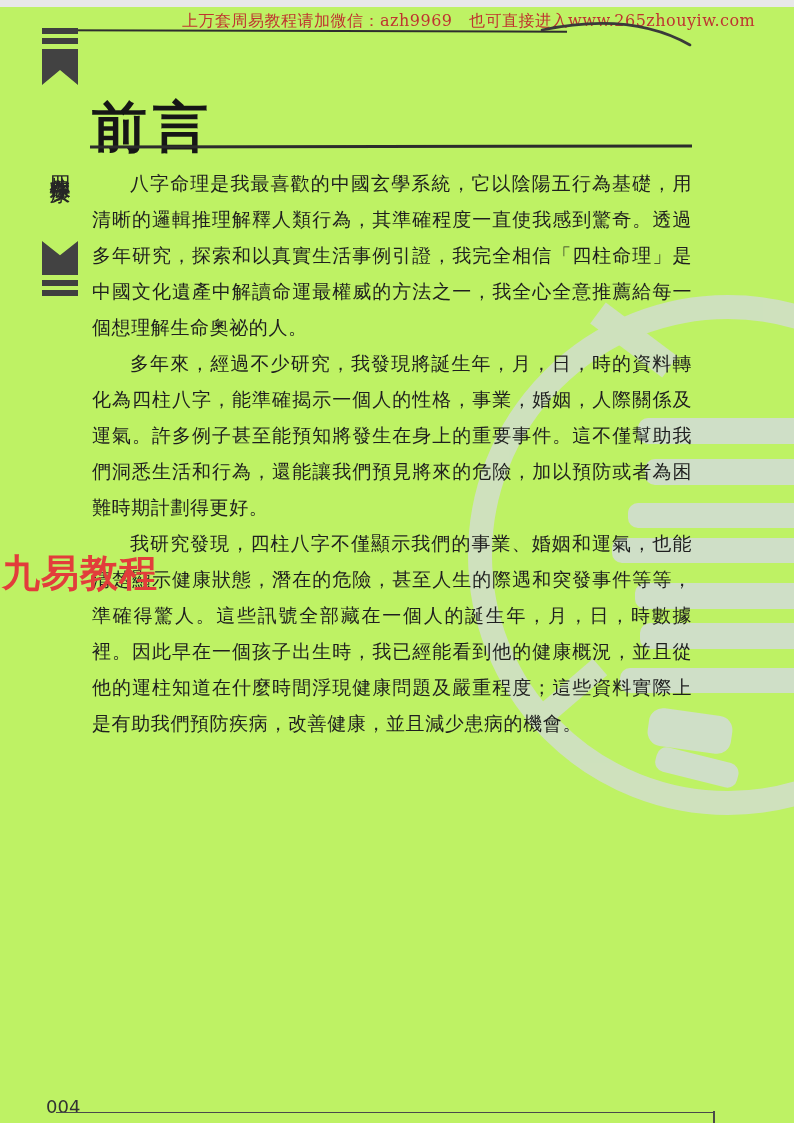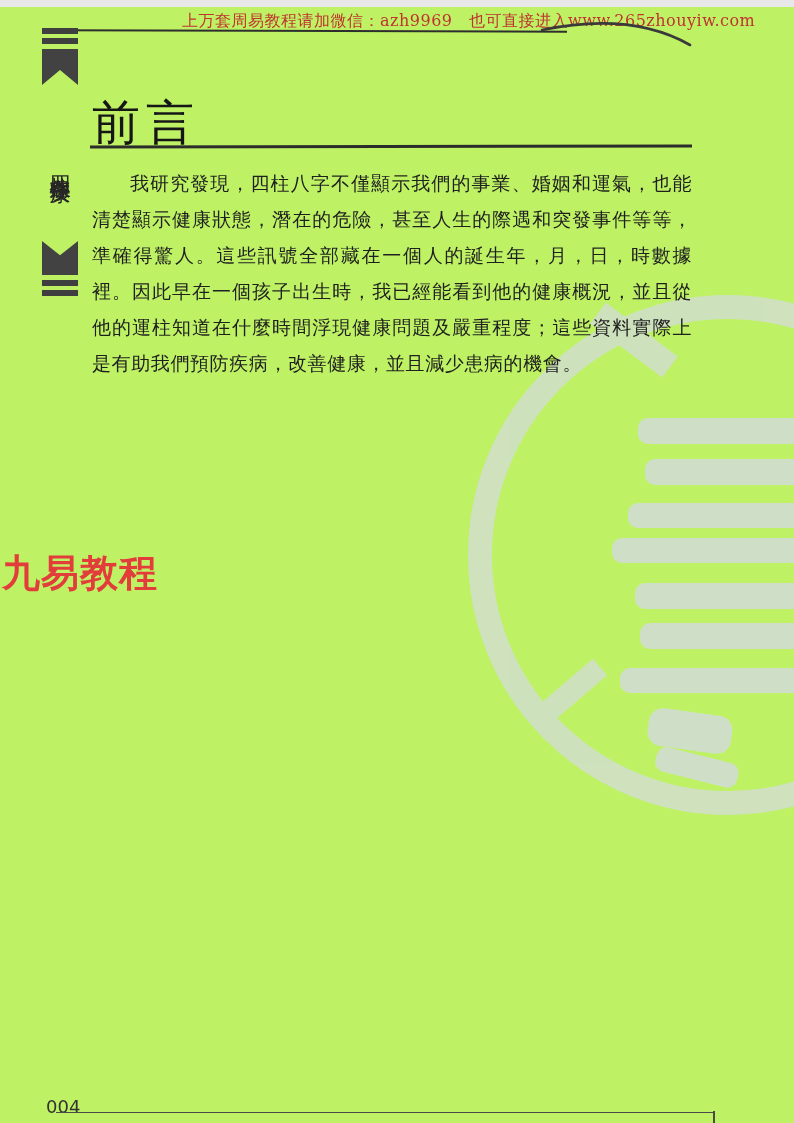--- a/index.html
+++ b/index.html
@@ -46,21 +46,21 @@
   .flag-up{
     position:absolute;left:0;top:214px;width:36px;height:34px;background:#424242;
     clip-path:polygon(0 0,50% 42%,100% 0,100% 100%,0 100%);
   }
   .bar3{top:253px;} .bar4{top:263px;}
 
   
   .content{position:absolute;left:92px;top:0;width:600px;}
   .title{
     position:absolute;left:0;top:84px;margin:0;
-    font-size:48px;font-weight:400;letter-spacing:6px;color:#161616;
+    font-size:55px;font-weight:700;letter-spacing:6px;color:#161616;
   }
   .title-rule{
     position:absolute;left:-2px;top:138px;width:602px;height:2.5px;
     background:#2c2c2c;transform:rotate(-.1deg);
   }
   .body-text{position:absolute;left:0;top:158px;width:600px;}
   .body-text p{
     margin:0;
     font-size:19px;line-height:36px;
     letter-spacing:.6px;
@@ -128,20 +128,22 @@
     <div class="side-title">四柱八字保安康</div>
     <div class="flag-up"></div>
     <div class="bar bar3"></div>
     <div class="bar bar4"></div>
   </div>
 
   <div class="content">
     <h1 class="title">前言</h1>
     <div class="title-rule"></div>
     <div class="body-text">
+      <p>八字命理是我最喜歡的中國玄學系統，它以陰陽五行為基礎，用清晰的邏輯推理解釋人類行為，其準確程度一直使我感到驚奇。透過多年研究，探索和以真實生活事例引證，我完全相信「四柱命理」是中國文化遺產中解讀命運最權威的方法之一，我全心全意推薦給每一個想理解生命奧祕的人。</p>
+      <p>多年來，經過不少研究，我發現將誕生年，月，日，時的資料轉化為四柱八字，能準確揭示一個人的性格，事業，婚姻，人際關係及運氣。許多例子甚至能預知將發生在身上的重要事件。這不僅幫助我們洞悉生活和行為，還能讓我們預見將來的危險，加以預防或者為困難時期計劃得更好。</p>
       <p>我研究發現，四柱八字不僅顯示我們的事業、婚姻和運氣，也能清楚顯示健康狀態，潛在的危險，甚至人生的際遇和突發事件等等，準確得驚人。這些訊號全部藏在一個人的誕生年，月，日，時數據裡。因此早在一個孩子出生時，我已經能看到他的健康概況，並且從他的運柱知道在什麼時間浮現健康問題及嚴重程度；這些資料實際上是有助我們預防疾病，改善健康，並且減少患病的機會。</p>
     </div>
   </div>
 
   <div class="red-mark">九易教程</div>
 
   <span class="page-num">004</span>
   <div class="footer-line"></div>
   <div class="footer-tick"></div>
 

